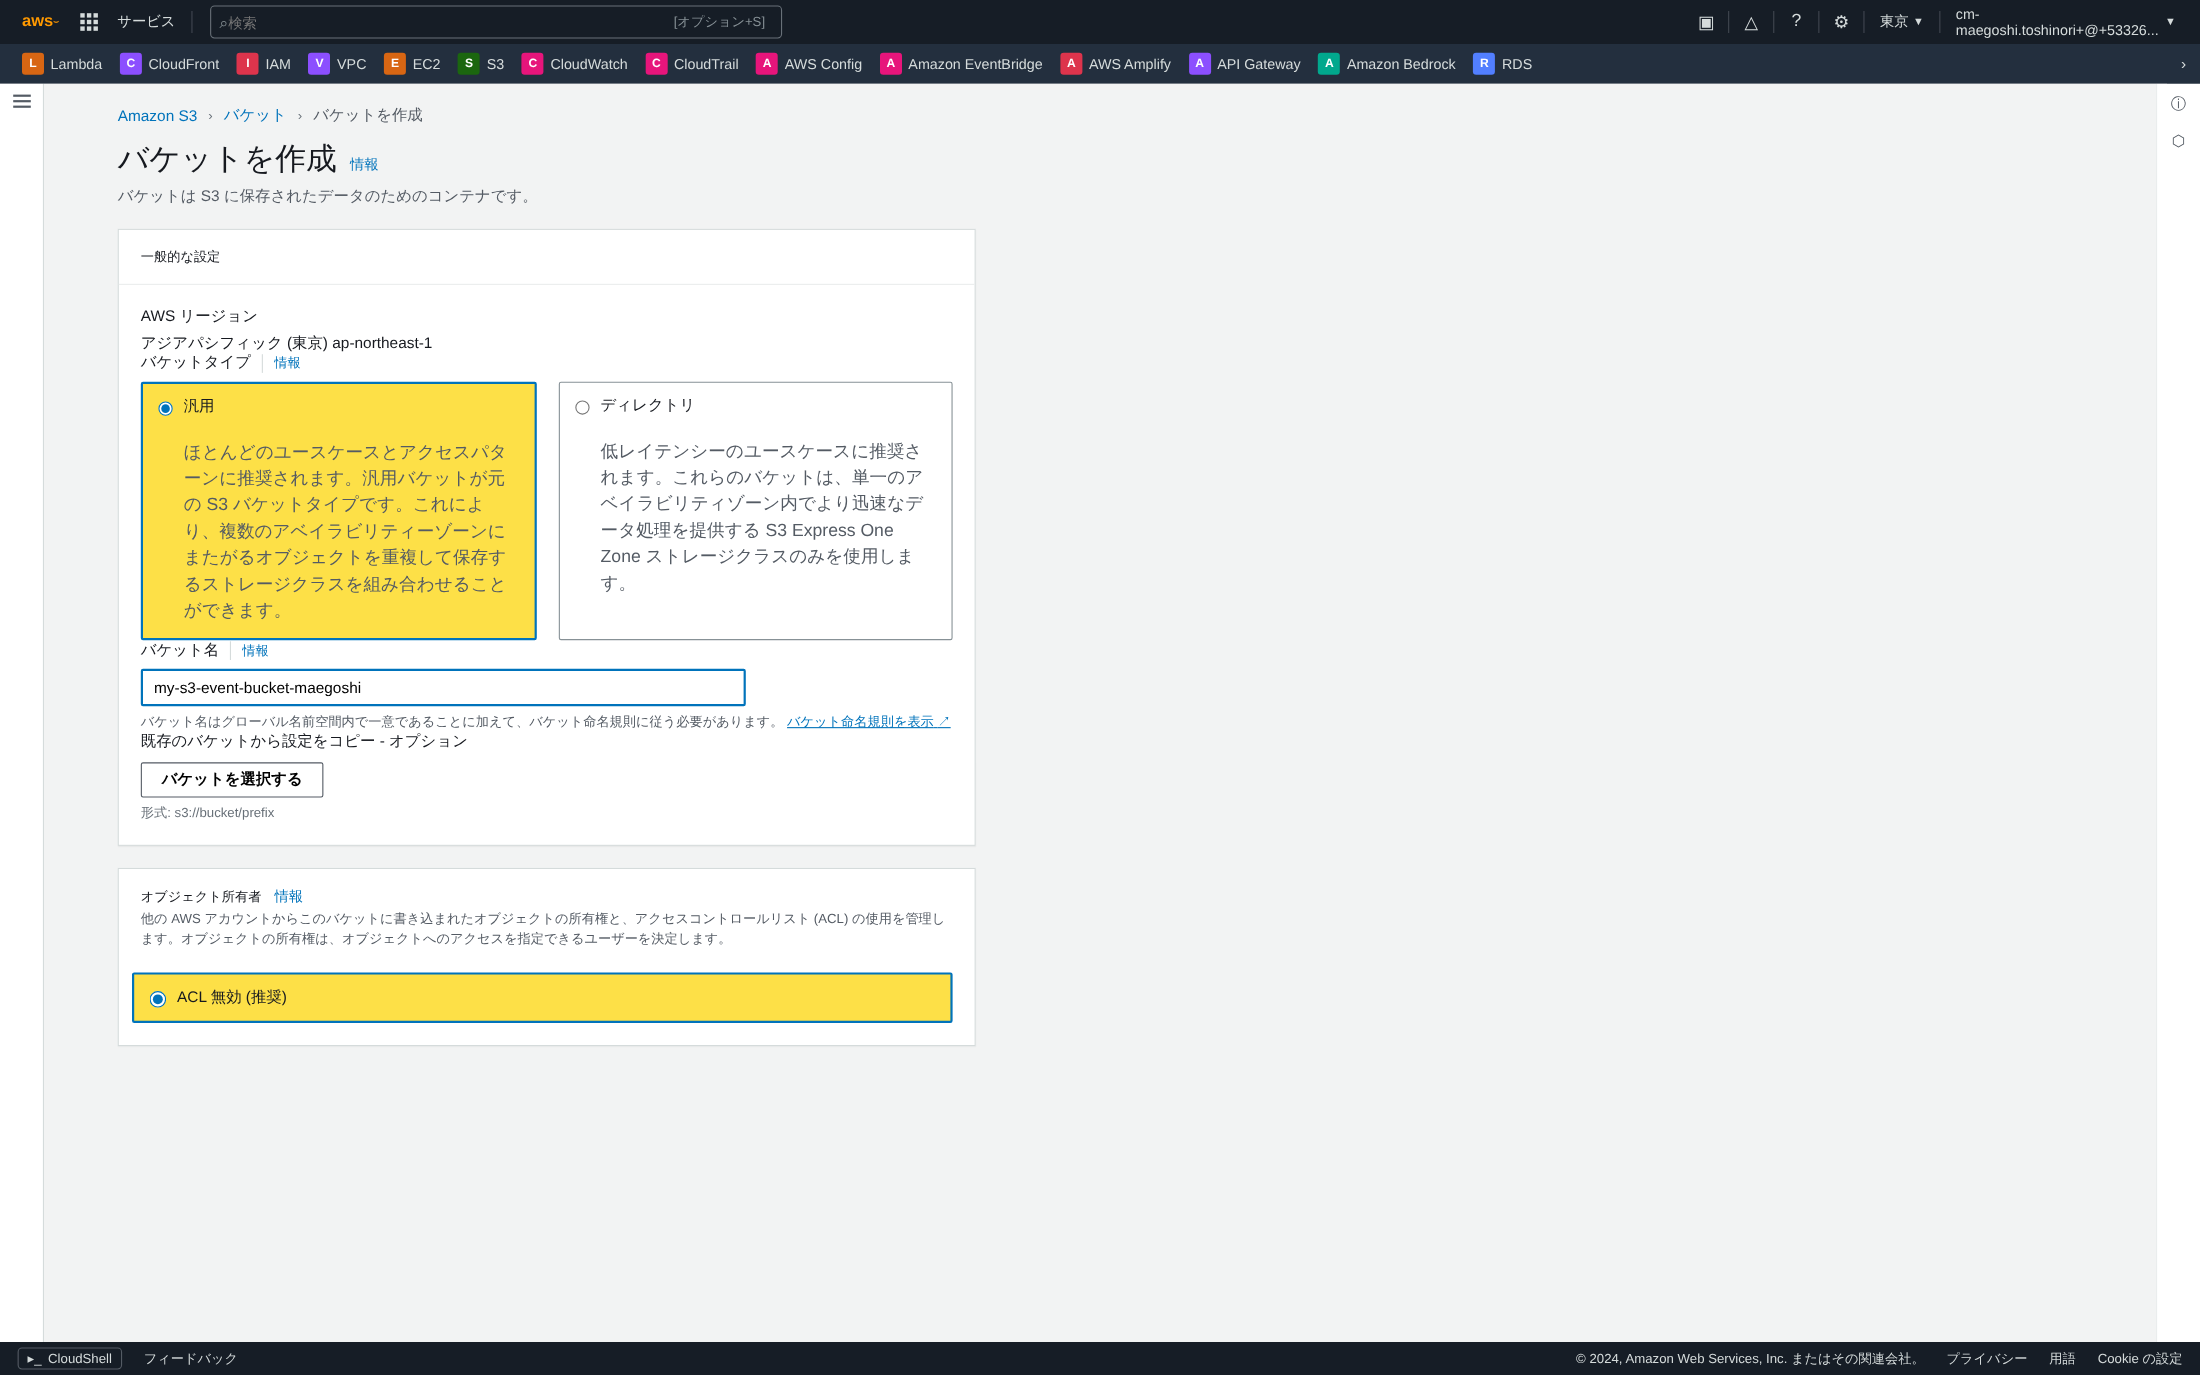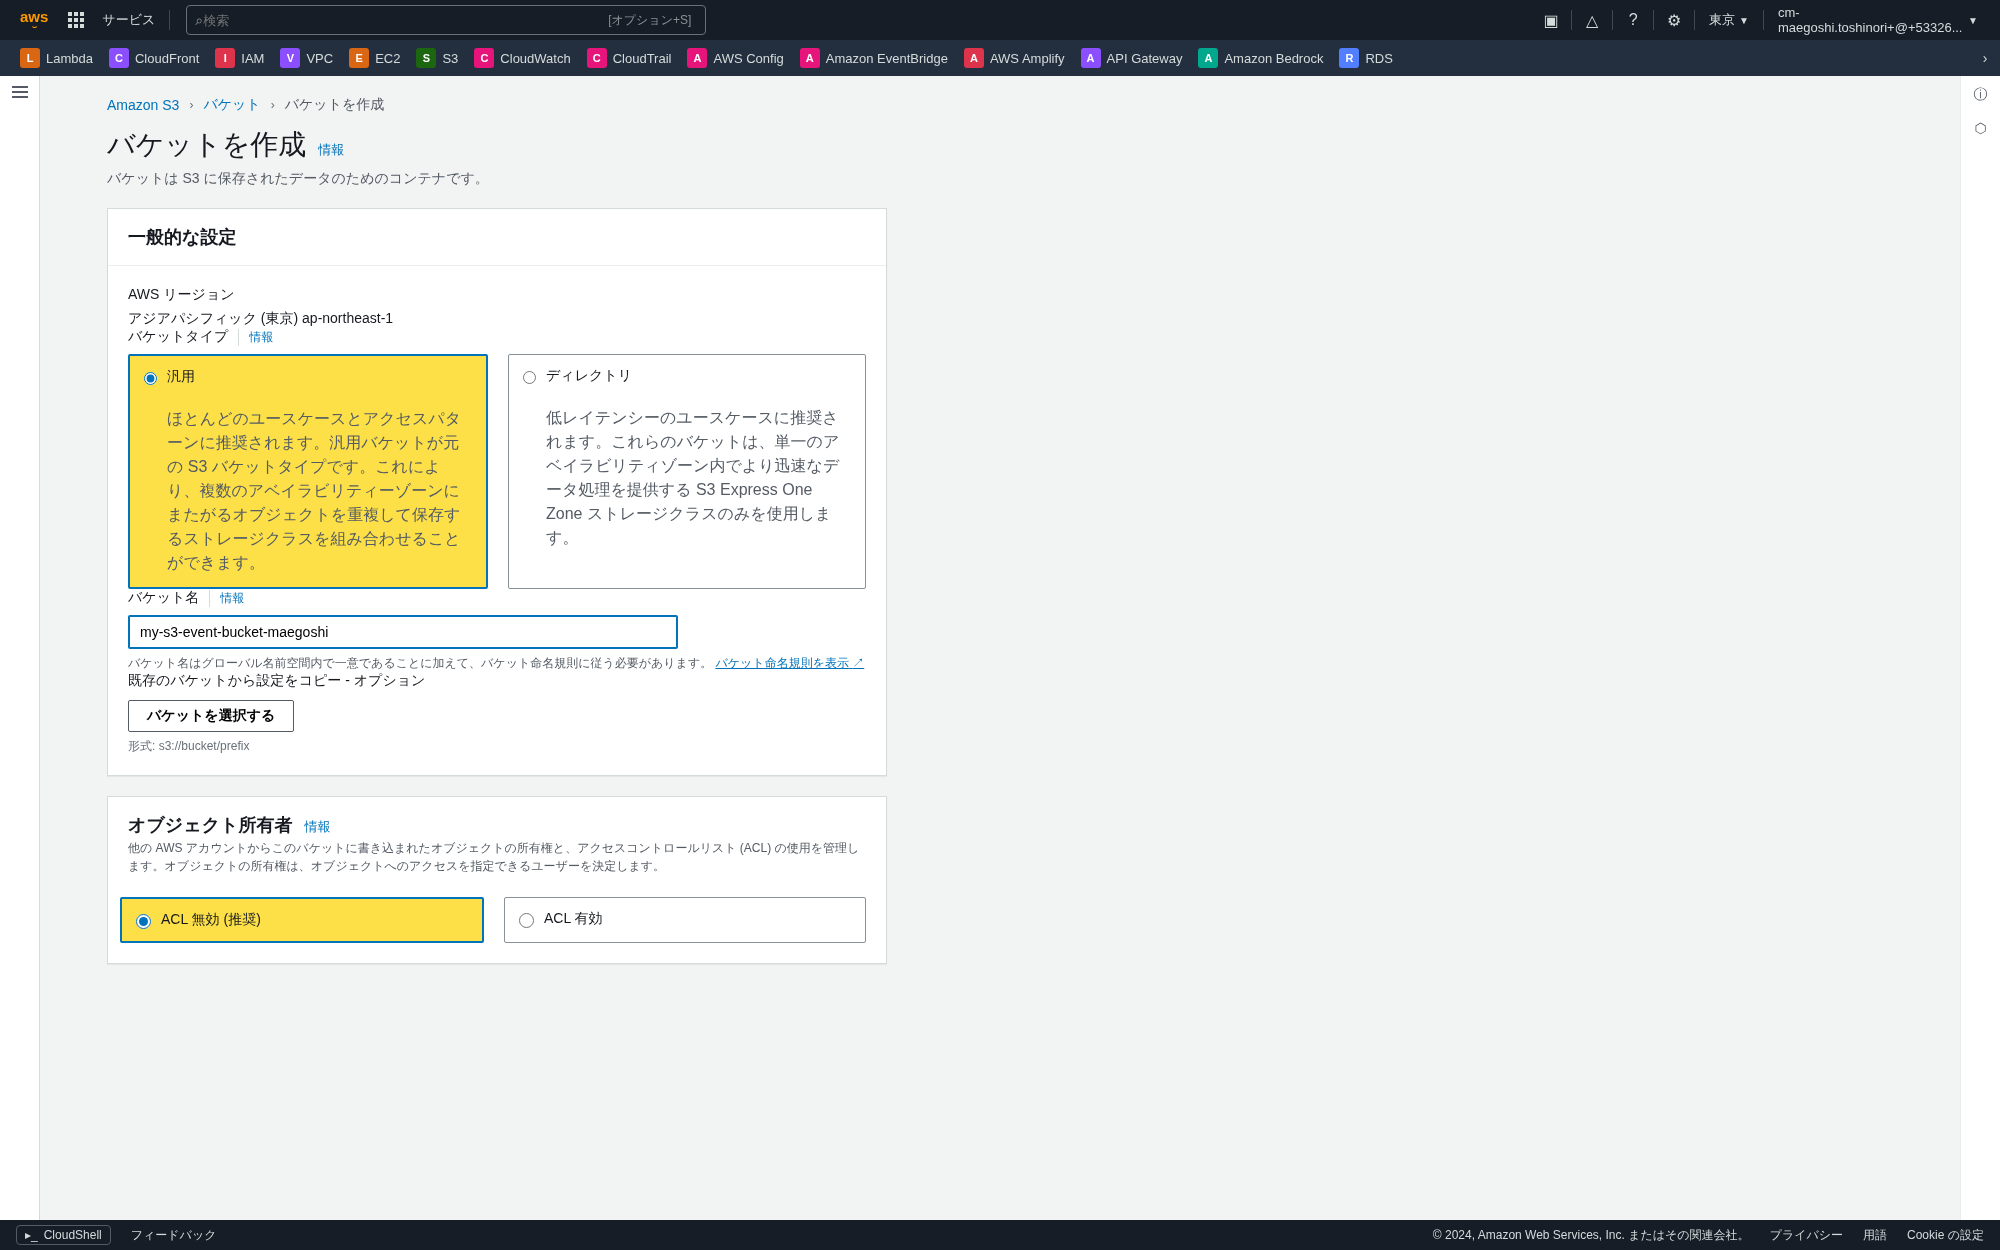--- a/index.html
+++ b/index.html
@@ -1,20 +1,20 @@
 <!DOCTYPE html>
 <html><head>
 <meta charset="utf-8">
 <style>
 * { box-sizing: border-box; margin: 0; padding: 0; }
 body { font-family: "Amazon Ember", "Helvetica Neue", Arial, sans-serif; font-size: 14px; color: #16191f; background: #f2f3f3; overflow: hidden; }
 
 
 .top-nav { background: #161d26; height: 40px; display: flex; align-items: center; padding: 0 12px; color: #d5dbdb; gap: 8px; }
-.aws-logo { color: #ff9900; font-weight: bold; font-size: 15px; padding: 0 8px; display:flex; flex-direction:column; align-items:center; line-height:0.9;}
+.aws-logo { color: #ff9900; font-weight: bold; font-size: 15px; padding: 0 8px; display:flex; flex-direction:row; align-items:center; line-height:0.9;}
 .aws-logo .smile { font-size:8px; letter-spacing:-1px;}
 .nav-grid { display:inline-flex; flex-direction:column; gap:2px; padding:0 4px;}
 .nav-grid-row { display:flex; gap:2px;}
 .nav-grid-dot { width:4px; height:4px; background:#d5dbdb;}
 .nav-services { font-size:13px; padding:0 6px;}
 .nav-sep { width:1px; height:20px; background:#414750;}
 .search-box { flex:1; max-width:520px; display:flex; align-items:center; background:#161d26; border:1px solid #687078; border-radius:4px; height:30px; padding:0 8px; margin:0 8px; color:#879196;}
 .search-box input { flex:1; background:transparent; border:none; color:#d5dbdb; outline:none; font-size:13px;}
 .search-hint { font-size:12px; color:#879196; padding:0 6px;}
 .nav-right { margin-left:auto; display:flex; align-items:center; gap:4px;}
@@ -43,21 +43,21 @@
 .breadcrumb .sep { color:#687078; font-size:12px;}
 .breadcrumb .current { color:#545b64;}
 
 h1.page-title { font-size:28px; font-weight:500; display:inline-block;}
 .info-link { color:#0073bb; font-size:13px; font-weight:normal; margin-left:8px; text-decoration:none;}
 .page-desc { color:#545b64; font-size:14px; margin-top:6px;}
 
 
 .panel { background:#fff; border:1px solid #d5dbdb; box-shadow:0 1px 1px rgba(0,0,0,0.05); margin-top:20px; width:780px;}
 .panel-header { padding:16px 20px; border-bottom:1px solid #eaeded;}
-.panel-header h2 { font-size:18px; font-weight:700;}
+.panel-header h2 { font-size:12px; font-weight:400;}
 .panel-body { padding:20px;}
 
 .field-label { font-size:14px; color:#16191f; font-weight:normal; display:flex; align-items:center; gap:10px;}
 .field-value { font-size:14px; color:#16191f; margin-top:6px;}
 .field-label .info-link { font-size:12px; border-left:1px solid #d5dbdb; padding-left:10px; margin-left:0;}
 
 .radio-row { display:flex; gap:20px; margin-top:8px;}
 .radio-card { flex:1; border:1px solid #879196; border-radius:2px; padding:12px 14px; display:flex; gap:10px; align-items:flex-start;}
 .radio-card.selected { border:2px solid #0073bb; background:#fde047;}
 .radio-card input[type=radio] { margin-top:3px; accent-color:#0073bb; width:15px; height:15px;}
@@ -273,24 +273,20 @@
         <h2 style="display:inline;">オブジェクト所有者</h2>
         <a href="#" class="info-link">情報</a>
         <p class="obj-owner-desc">他の AWS アカウントからこのバケットに書き込まれたオブジェクトの所有権と、アクセスコントロールリスト (ACL) の使用を管理します。オブジェクトの所有権は、オブジェクトへのアクセスを指定できるユーザーを決定します。</p>
       </div>
       <div class="panel-body" style="padding-top:10px;padding-left:12px;">
         <div class="radio-row">
           <label class="radio-card selected" style="min-height:20px;">
             <input type="radio" name="acl" checked="" style="">
             <div class="radio-title">ACL 無効 (推奨)</div>
           </label>
-          <label class="radio-card" style="min-height:20px;">
-            <input type="radio" name="acl" style="">
-            <div class="radio-title">ACL 有効</div>
-          </label>
         </div>
       </div>
     </div>
 
   </div>
 
   <div class="right-rail">
     <span>ⓘ</span>
     <span>⬡</span>
   </div>

